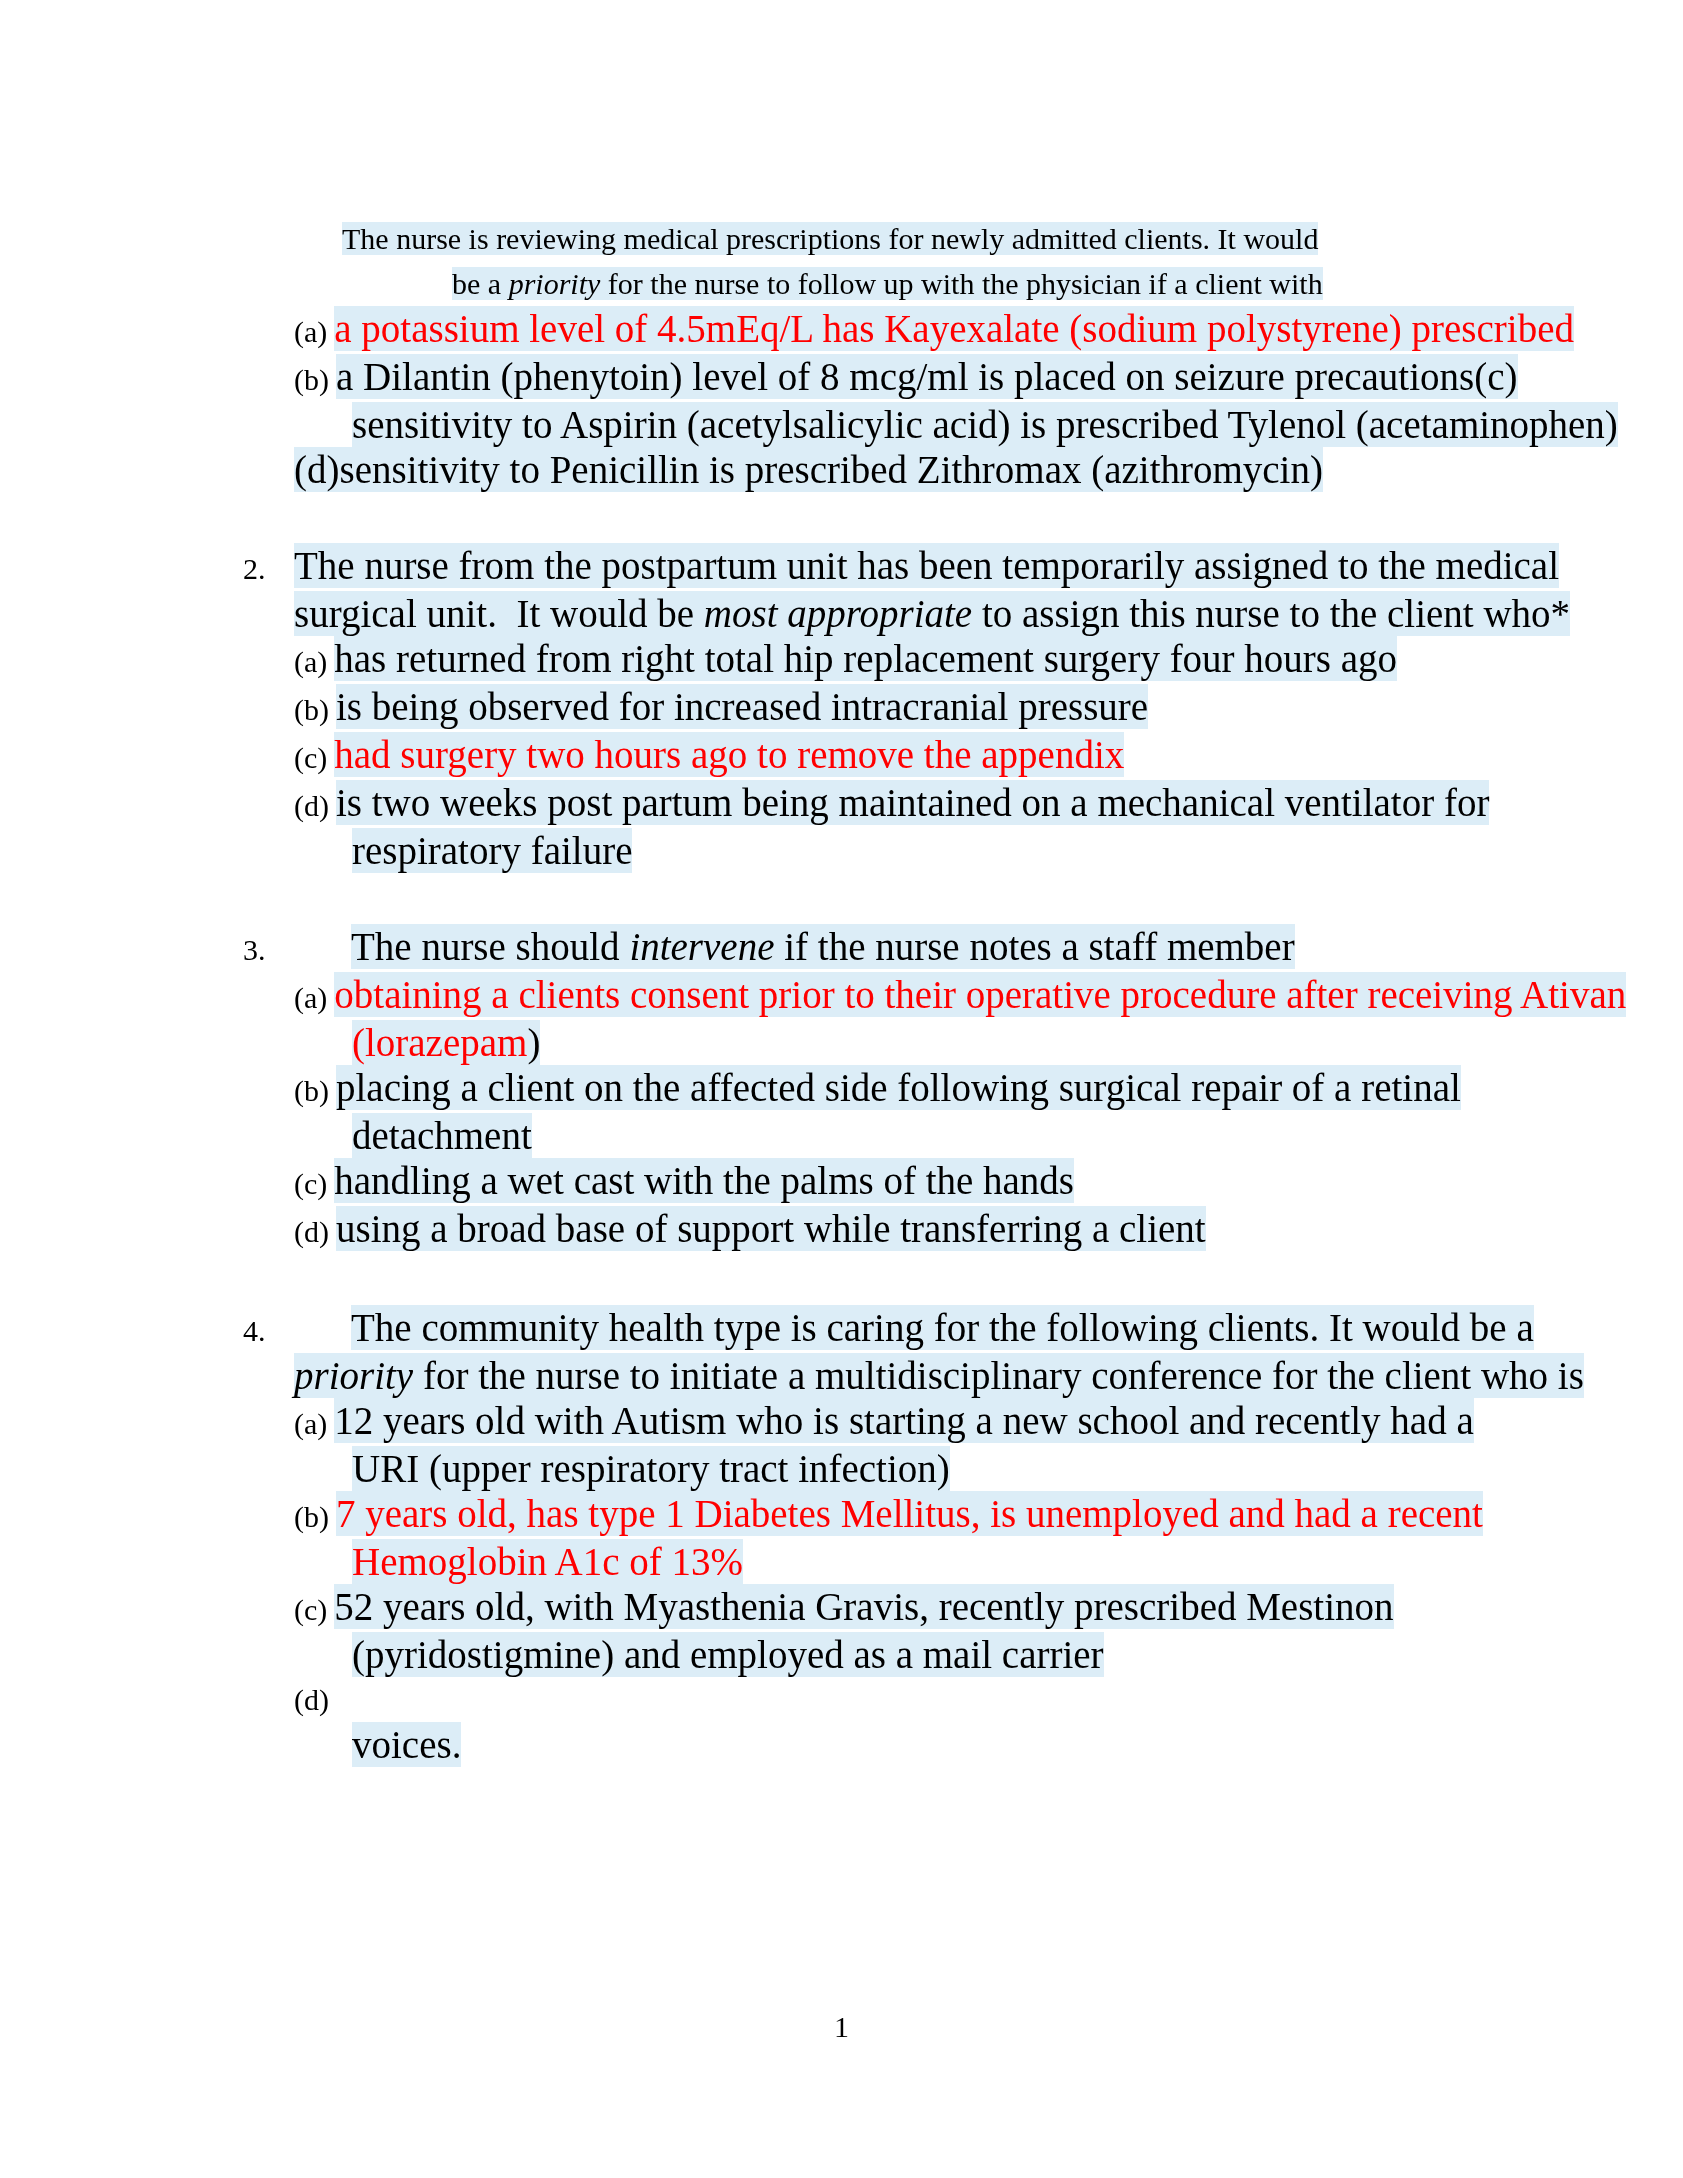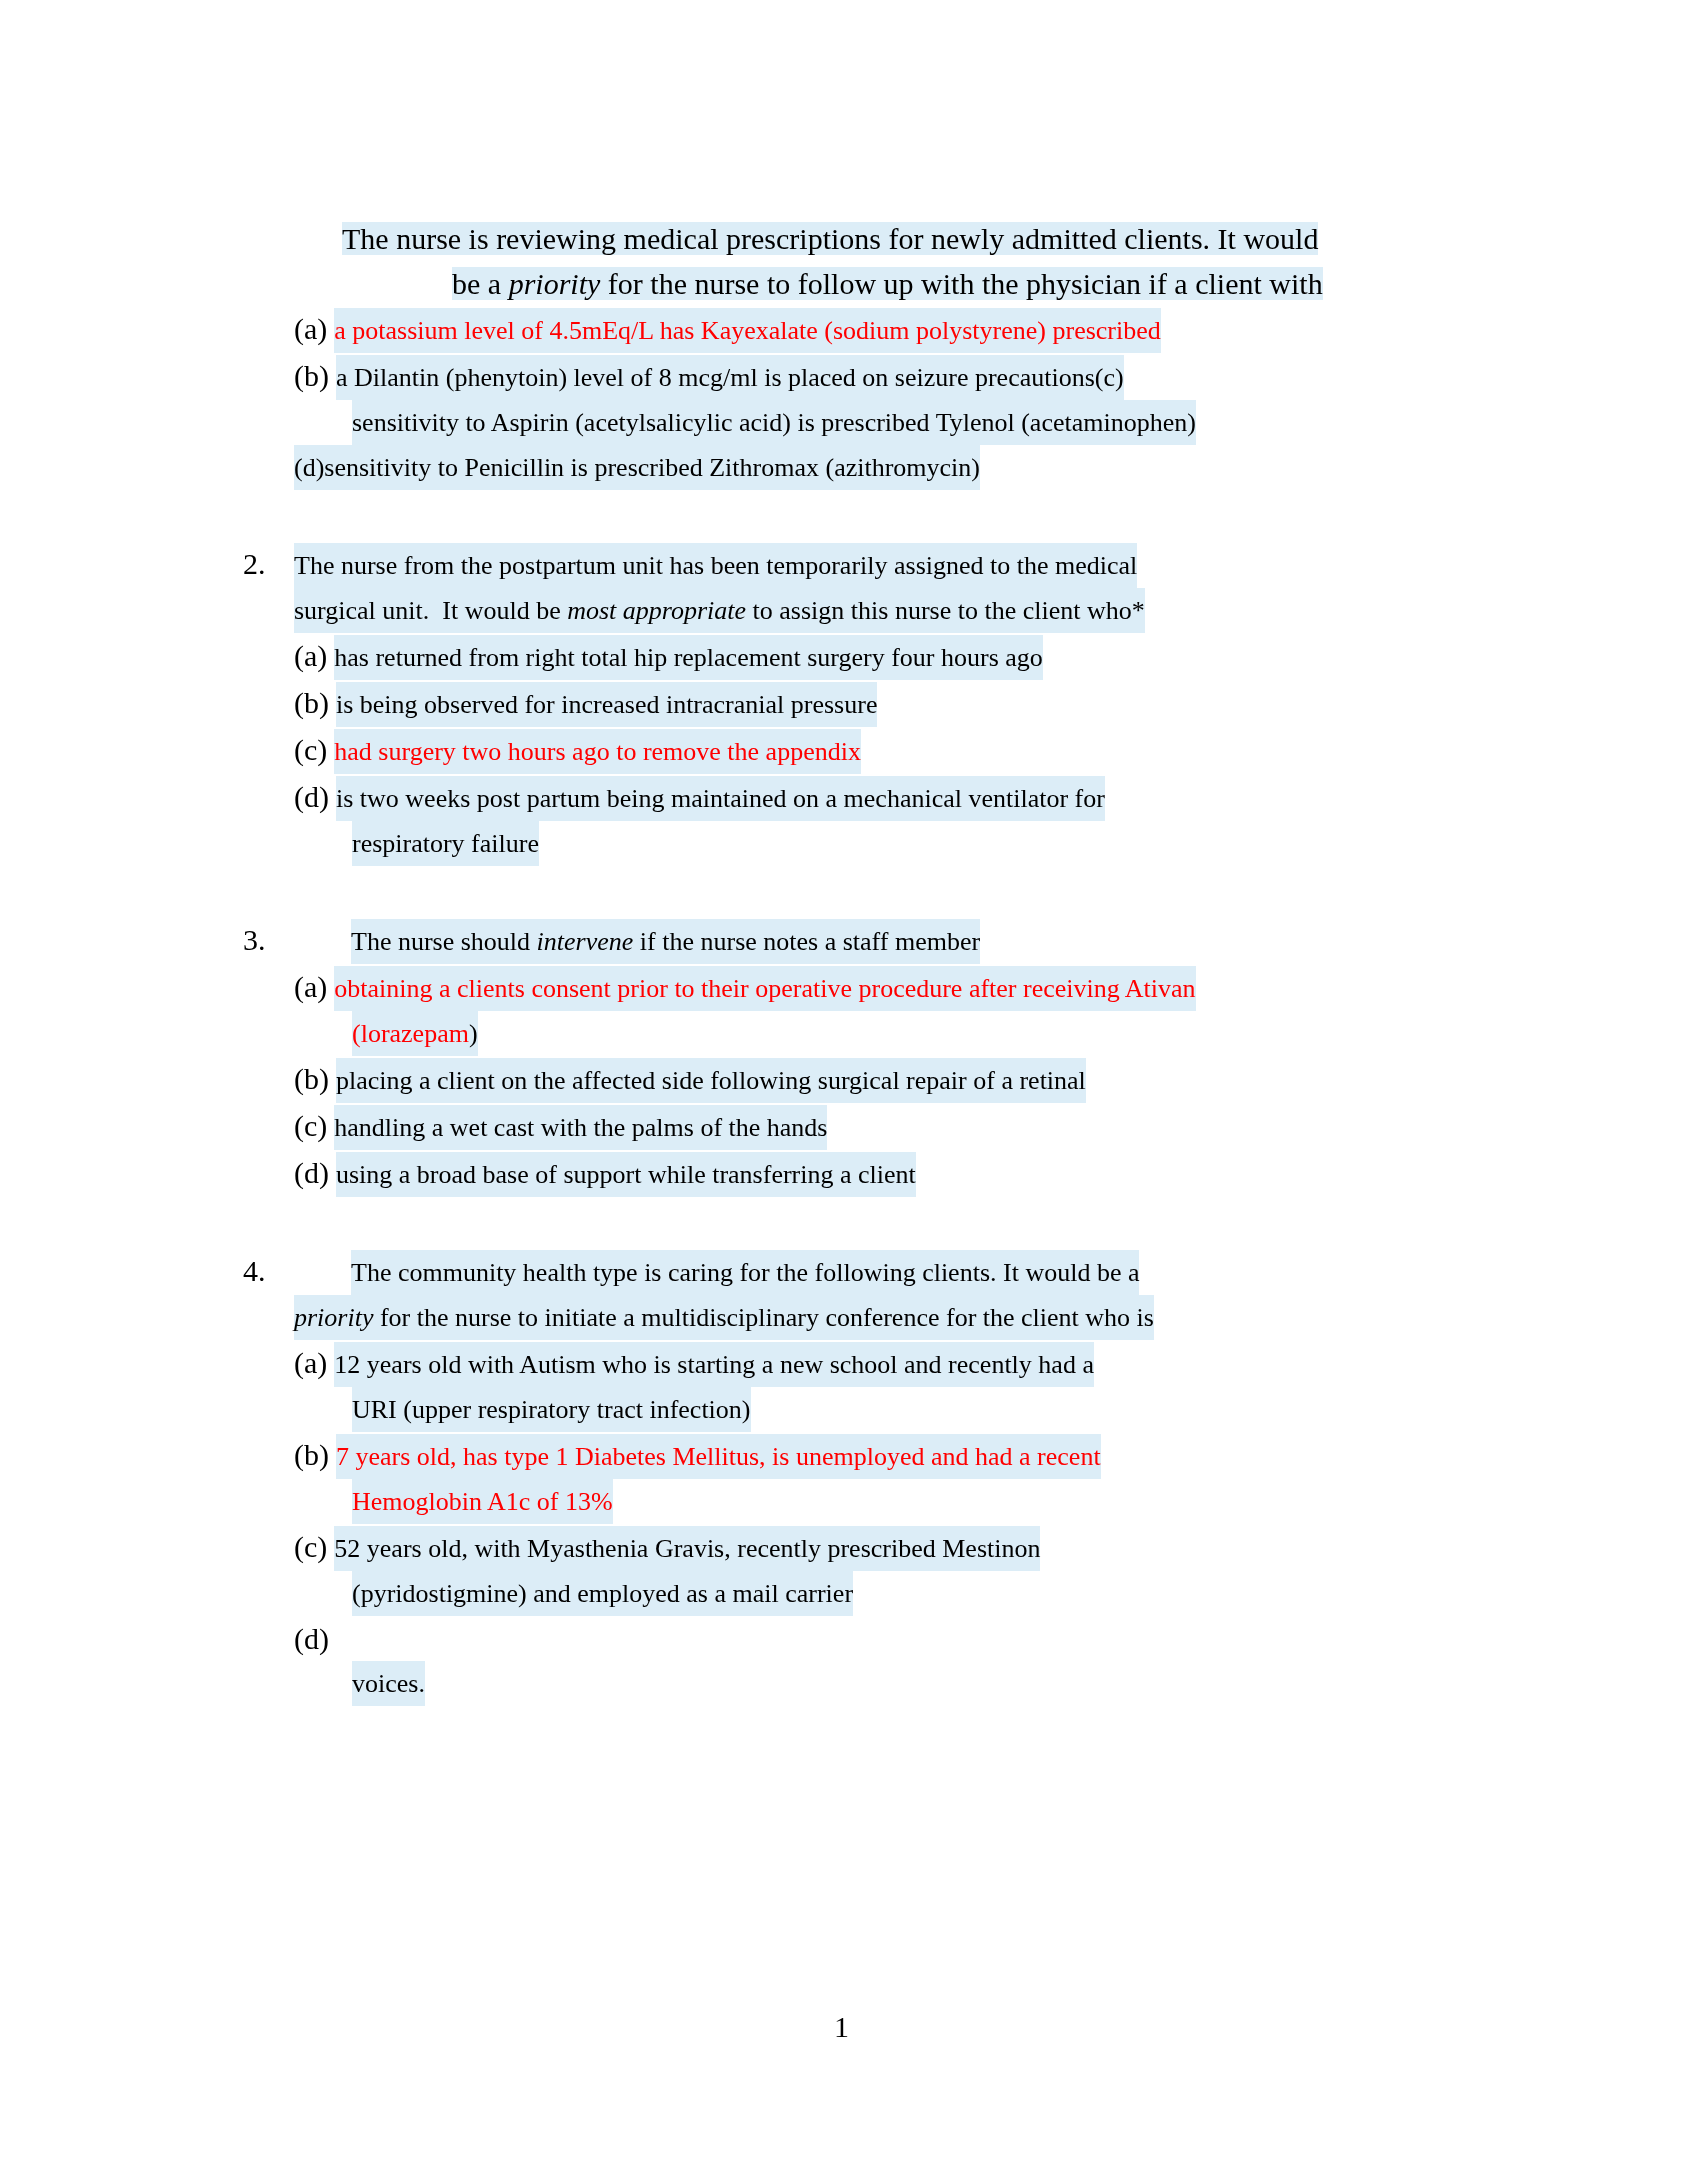--- a/index.html
+++ b/index.html
@@ -63,21 +63,21 @@
     font-size: 30px;
     padding-right: 7px;
     white-space: nowrap;
   }
   .cont-pad-opt {
     flex: 0 0 auto;
     width: 58px;
   }
   .txt {
     flex: 0 0 auto;
-    font-size: 26px;
+    font-size: 39px;
     white-space: pre;
   }
 
   
   .hl {
     background-color: #dcedf7;
     box-decoration-break: clone;
     -webkit-box-decoration-break: clone;
   }
   .red { color: #ff0000; }
@@ -205,20 +205,25 @@
         <span class="cont-pad-opt"></span>
         <span class="txt hl"><span class="red">(lorazepam</span><span class="blk">)</span></span>
       </div>
 
       <div class="row">
         <span class="opt-pad"></span>
         <span class="optlabel">(b)</span>
         <span class="txt hl">placing a client on the affected side following surgical repair of a retinal</span>
       </div>
 
+      <div class="row">
+        <span class="opt-pad"></span>
+        <span class="cont-pad-opt"></span>
+        <span class="txt hl">detachment</span>
+      </div>
 
       <div class="row">
         <span class="opt-pad"></span>
         <span class="optlabel">(c)</span>
         <span class="txt hl">handling a wet cast with the palms of the hands</span>
       </div>
 
       <div class="row">
         <span class="opt-pad"></span>
         <span class="optlabel">(d)</span>

